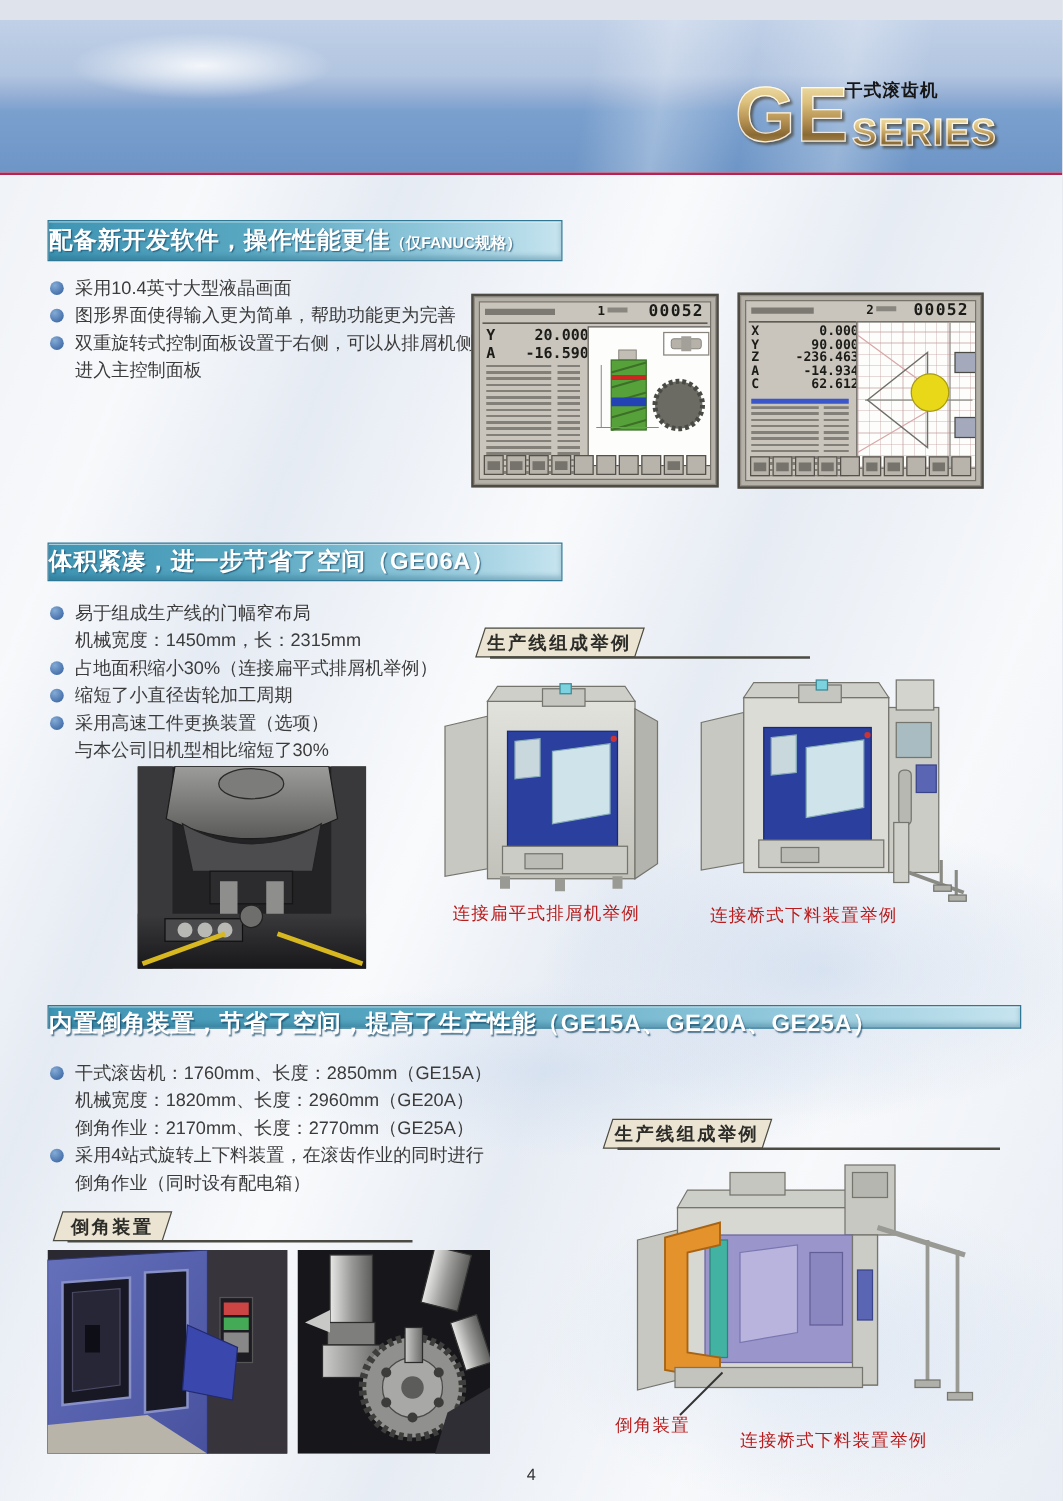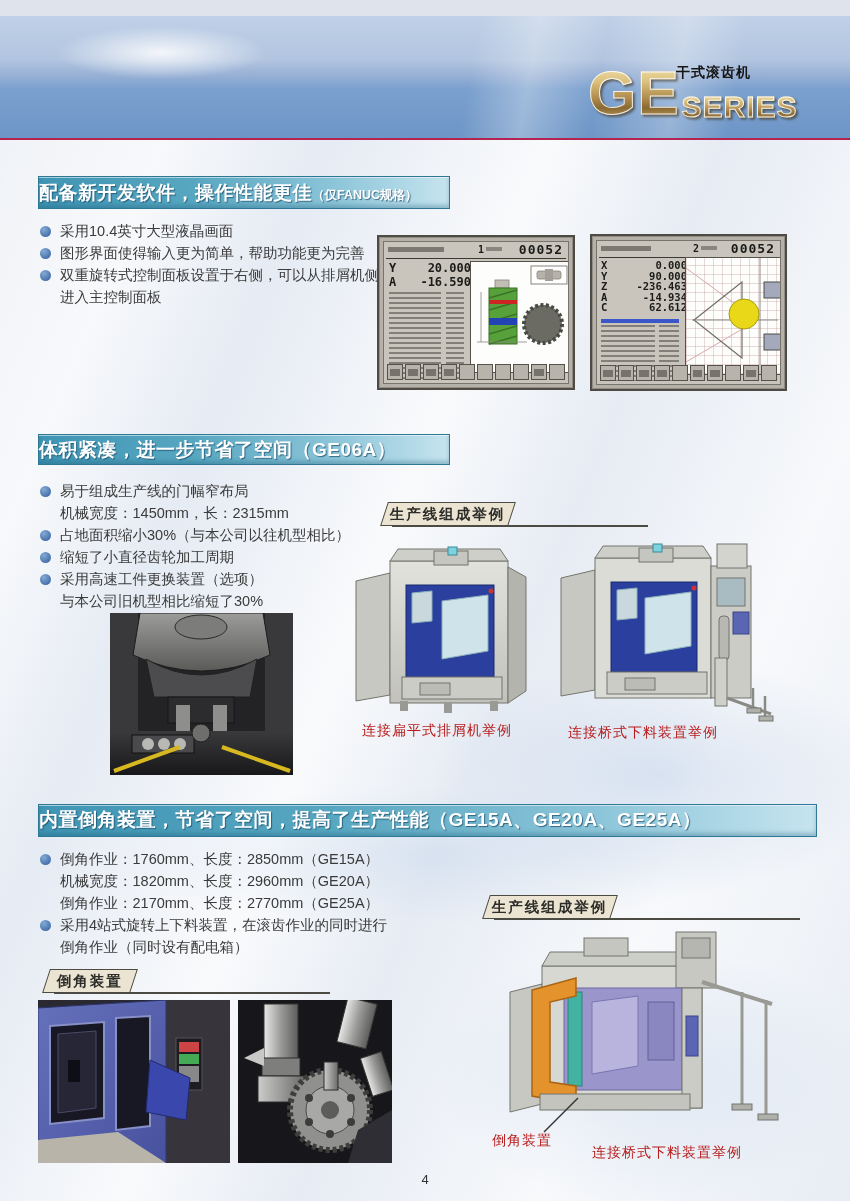--- a/index.html
+++ b/index.html
@@ -239,21 +239,21 @@
     </div>
   </div>
 
   <div class="sec-bar" style="left:38px; top:418px; width:412px; height:31px; line-height:29px;">
     <span class="t">体积紧凑，进一步节省了空间（GE06A）</span>
   </div>
 
   <div class="blist" style="left:40px; top:464px;">
     <div class="row dot">易于组成生产线的门幅窄布局</div>
     <div class="row cont">机械宽度：1450mm，长：2315mm</div>
-    <div class="row dot">占地面积缩小30%（与本公司以往机型相比）</div>
+    <div class="row dot">占地面积缩小30%（连接扁平式排屑机举例）</div>
     <div class="row dot">缩短了小直径齿轮加工周期</div>
     <div class="row dot">采用高速工件更换装置（选项）</div>
     <div class="row cont">与本公司旧机型相比缩短了30%</div>
   </div>
 
   <div class="illus" style="left:110px; top:597px;">
     <svg width="183" height="162" viewBox="0 0 183 162">
       <defs>
         <linearGradient id="disc" x1="0" y1="0" x2="0" y2="1">
           <stop offset="0" stop-color="#9c9c9a"></stop>
@@ -337,26 +337,26 @@
       <path d="M170 160 L214 176" stroke="#8a8a84" stroke-width="3"></path>
       <path d="M196 150 L196 172 M208 158 L208 180" stroke="#8a8a84" stroke-width="2.5"></path>
       <rect x="190" y="170" width="14" height="5" fill="#b0b0aa" stroke="#75756e"></rect>
       <rect x="202" y="178" width="14" height="5" fill="#b0b0aa" stroke="#75756e"></rect>
     </svg>
   </div>
 
   <div class="caption" style="left:362px; top:706px;">连接扁平式排屑机举例</div>
   <div class="caption" style="left:568px; top:708px;">连接桥式下料装置举例</div>
 
-  <div class="sec-bar" style="left:38px; top:788px; width:779px; height:33px; line-height:29px;">
+  <div class="sec-bar" style="left:38px; top:788px; width:779px; height:19px; line-height:29px;">
     <span class="t">内置倒角装置，节省了空间，提高了生产性能（GE15A、GE20A、GE25A）</span>
   </div>
 
   <div class="blist" style="left:40px; top:832px;">
-    <div class="row dot">倒角作业：1760mm、长度：2850mm（GE15A）</div>
+    <div class="row dot">干式滚齿机：1760mm、长度：2850mm（GE15A）</div>
     <div class="row cont">机械宽度：1820mm、长度：2960mm（GE20A）</div>
     <div class="row cont">倒角作业：2170mm、长度：2770mm（GE25A）</div>
     <div class="row dot">采用4站式旋转上下料装置，在滚齿作业的同时进行</div>
     <div class="row cont">倒角作业（同时设有配电箱）</div>
   </div>
 
   <div class="tag" style="left:46px; top:953px; width:88px;">
     <span>倒角装置</span>
   </div>
   <div class="tagline" style="left:54px; top:976px; width:276px;"></div>

